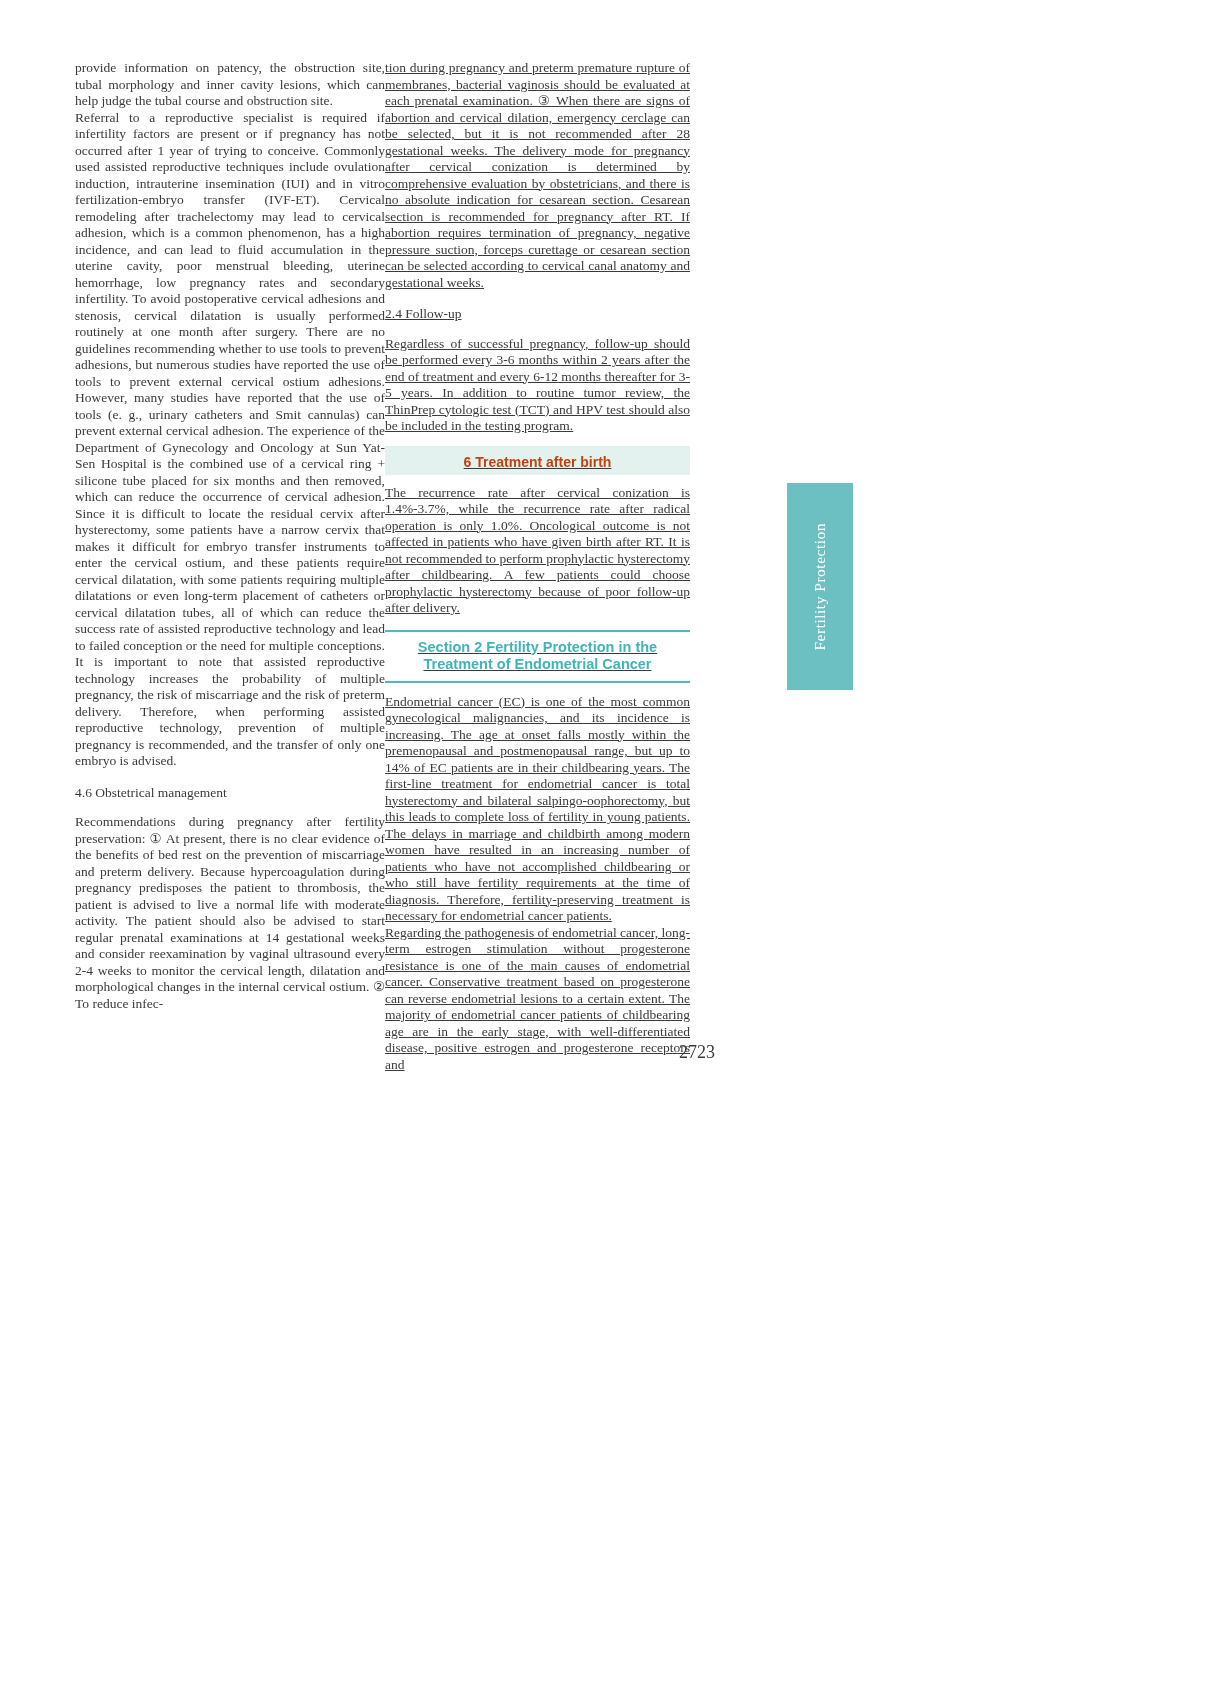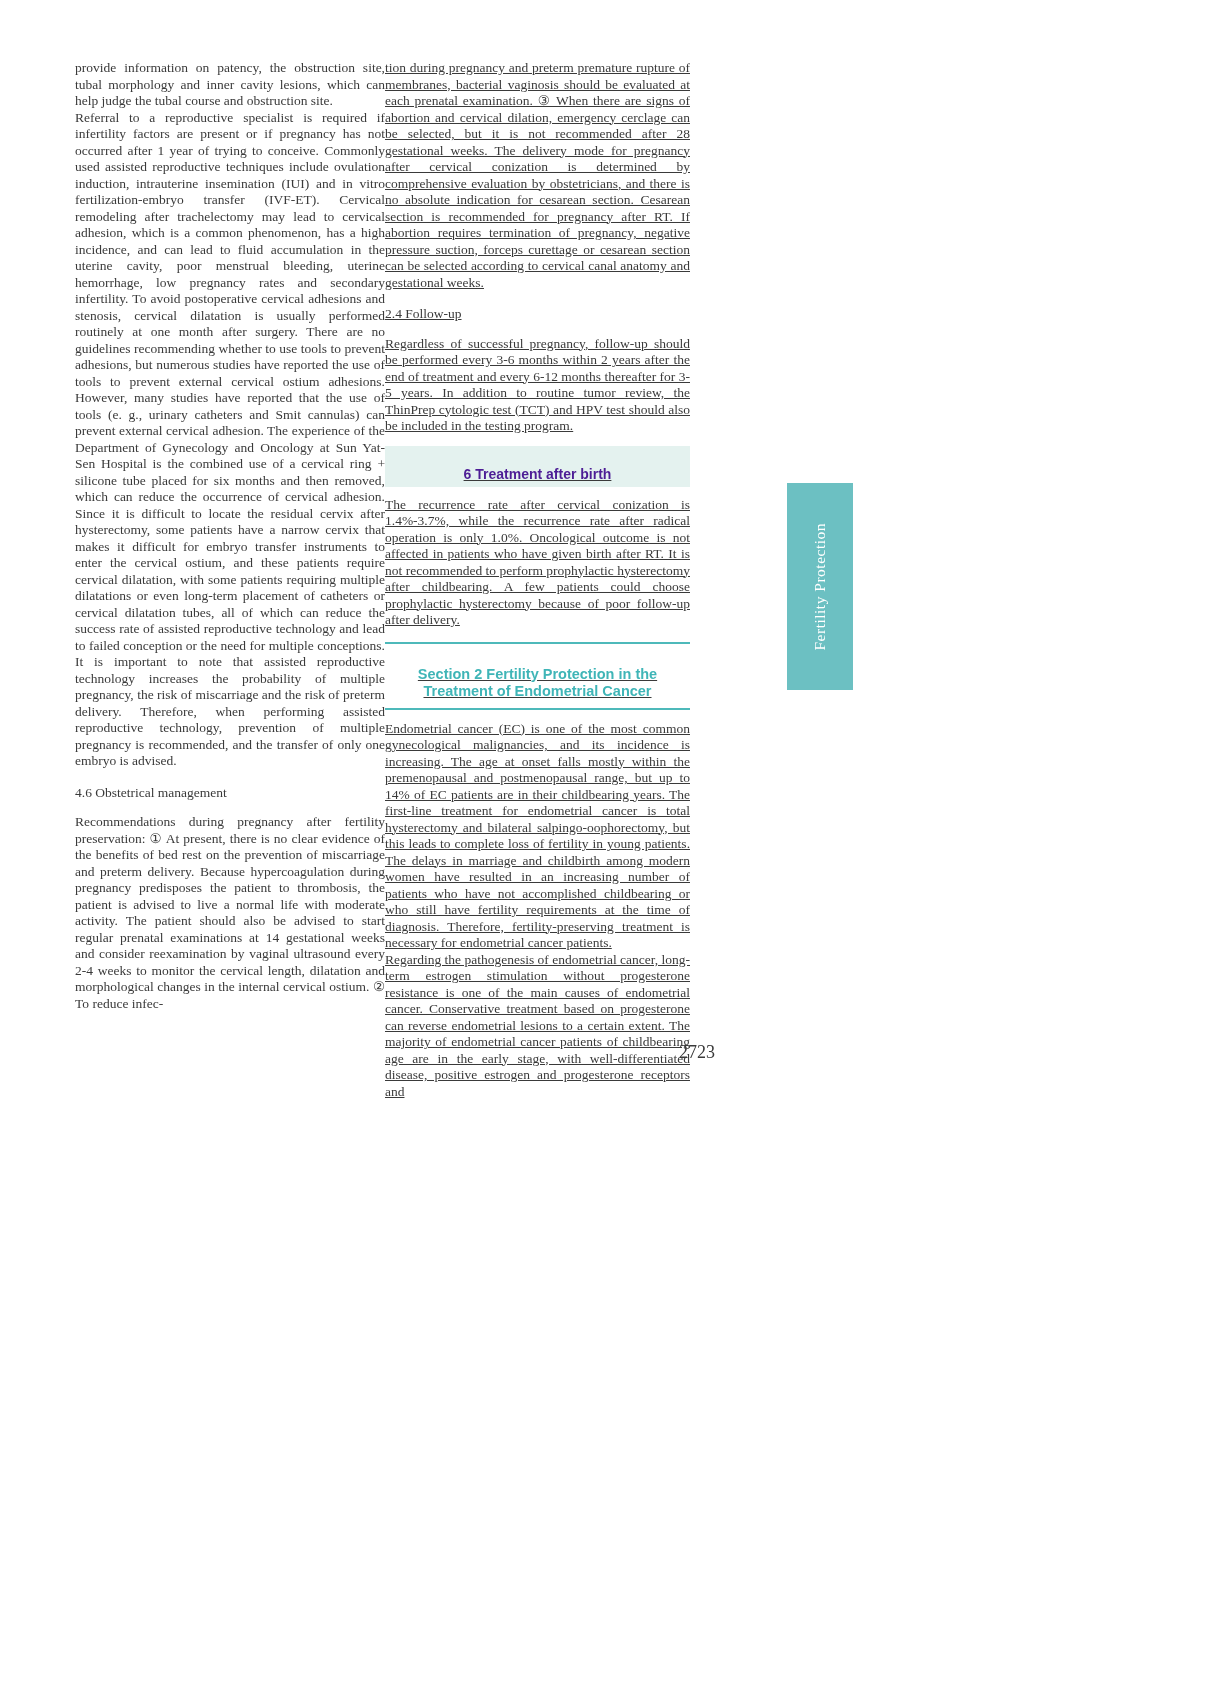--- a/index.html
+++ b/index.html
@@ -28,31 +28,31 @@
     -webkit-hyphens:auto;
   }
   .subheading {
     margin:15px 0 13px 0;
     font-size:13.5px;
     line-height:16.5px;
     font-weight:normal;
   }
   .banner {
     margin:11px 0 10px 0;
-    padding:20px 0 5px 0;
+    padding:8px 0 5px 0;
     background:#e4f2ef;
-    color:#4c1d95;
+    color:#c2410c;
     font-family:"Liberation Sans", sans-serif;
     font-weight:bold;
     font-size:14px;
     text-align:center;
   }
   .section-heading {
     margin:13px 0 11px 0;
-    padding:22px 6px 8px 6px;
+    padding:7px 6px 8px 6px;
     border-top:2px solid #4db9ba;
     border-bottom:2px solid #4db9ba;
     color:#3fb5b7;
     font-family:"Liberation Sans", sans-serif;
     font-weight:bold;
     font-size:14.5px;
     line-height:17px;
     text-align:center;
   }
   .side-tab {

